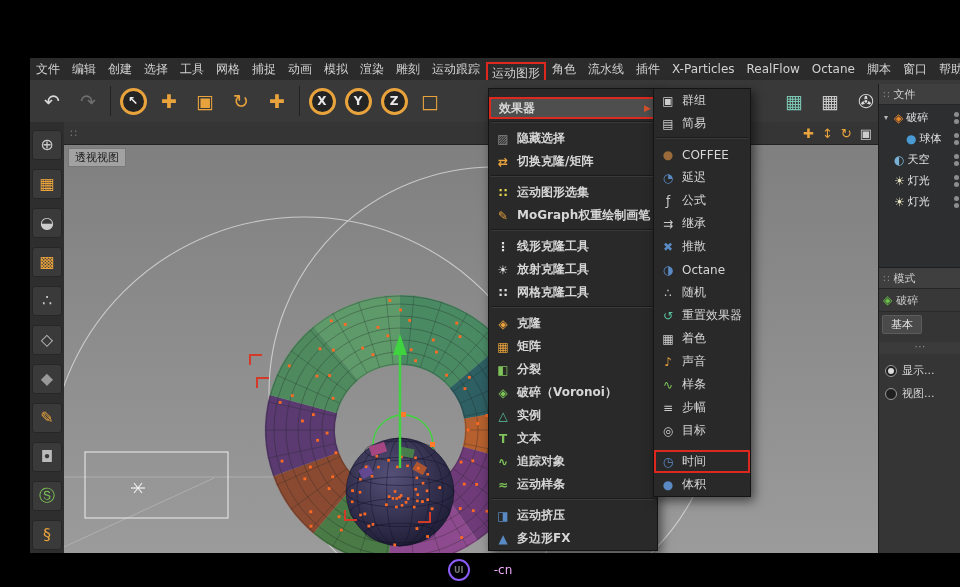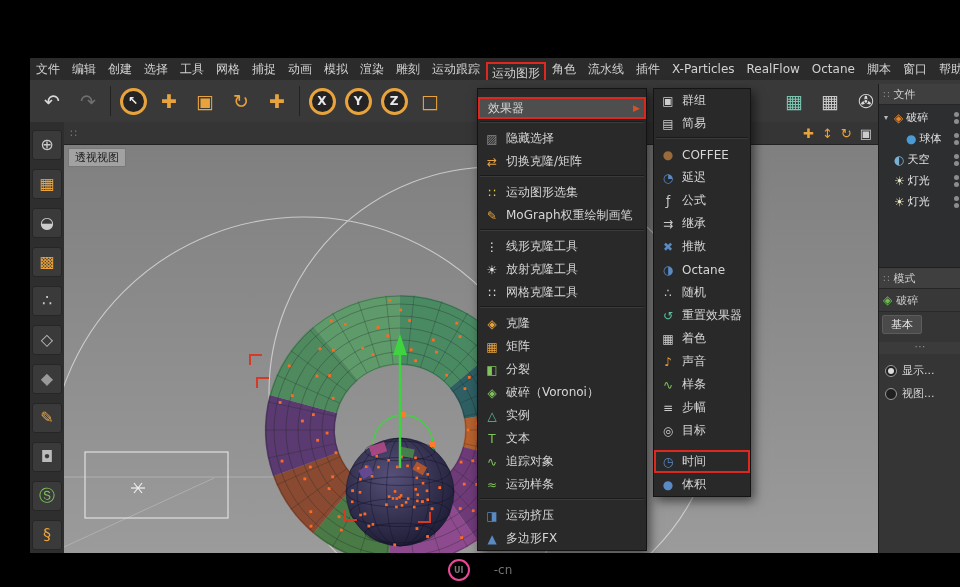--- a/index.html
+++ b/index.html
@@ -39,21 +39,21 @@
   .vp-items{display:flex;}
   .vp-item{padding:0 7px;color:#d0d0d0;}
   .vp-nav{margin-left:auto;display:flex;gap:8px;align-items:center;}
   .vp-nav-glyph{font-style:normal;font-size:13px;}
   .view-label{position:absolute;left:4px;top:26px;z-index:2;background:#a2a2a2;color:#1c1c1c;
               border:1px solid #787878;font-size:11px;padding:1px 6px;}
 
   
   .menu-panel{position:absolute;background:#292929;border:1px solid #141414;
               box-shadow:3px 4px 10px rgba(0,0,0,.55);z-index:20;}
-  .mograph-menu{left:477px;top:88px;width:168px;}
+  .mograph-menu{left:488px;top:88px;width:168px;font-weight:bold;}
   .effector-menu{left:653px;top:88px;width:96px;z-index:21;}
   .menu-head{height:22px;display:flex;align-items:center;background:#4e4e4e;color:#f2f2f2;
              padding:0 6px 0 10px;}
   .menu-head .arrow{margin-left:auto;color:#d4512a;font-size:9px;}
   .menu-item{height:23px;display:flex;align-items:center;gap:6px;padding:0 8px 0 6px;}
   .micon{width:16px;flex:none;text-align:center;font-size:12px;line-height:1;}
   .mlabel{white-space:nowrap;color:#d6d6d6;}
   .menu-item.sep{height:6px;padding:0 2px;display:block;}
   .menu-item.sep::after{content:"";display:block;height:1px;margin-top:2px;background:#1b1b1b;border-bottom:1px solid #3a3a3a;}
 
@@ -78,23 +78,23 @@
   .am-divider{height:12px;line-height:9px;text-align:center;color:#909090;background:#3b3b3b;
               margin:5px 0;font-size:11px;flex:none;}
   .am-option{display:flex;align-items:center;gap:5px;padding:4px 6px;font-size:11px;color:#d6d6d6;}
   .radio{width:10px;height:10px;border-radius:50%;border:1px solid #9a9a9a;background:#202020;position:relative;flex:none;}
   .radio.sel::after{content:"";position:absolute;inset:2px;border-radius:50%;background:#dcdcdc;}
   .am-source{padding:40px 6px 0;font-size:11px;color:#cfcfcf;}
 
   
   .bottom-bar{position:absolute;left:0;right:0;bottom:0;height:34px;background:#000;
               display:flex;align-items:center;justify-content:center;gap:4px;}
-  .wm-circle{width:18px;height:18px;border:2px solid #ec4899;border-radius:50%;color:#777;
+  .wm-circle{width:18px;height:18px;border:2px solid #8b5cf6;border-radius:50%;color:#777;
              font-size:8px;font-weight:bold;display:flex;align-items:center;justify-content:center;}
-  .wm-suffix{color:#737373;font-size:12px;margin-left:20px;}
+  .wm-suffix{color:#f0abfc;font-size:12px;margin-left:20px;}
 </style>
 </head>
 <body>
 
 <div class="stage">
 
   <nav class="menubar">
 
       <div class="mb-item">
         <span class="mb-label">文件</span>

